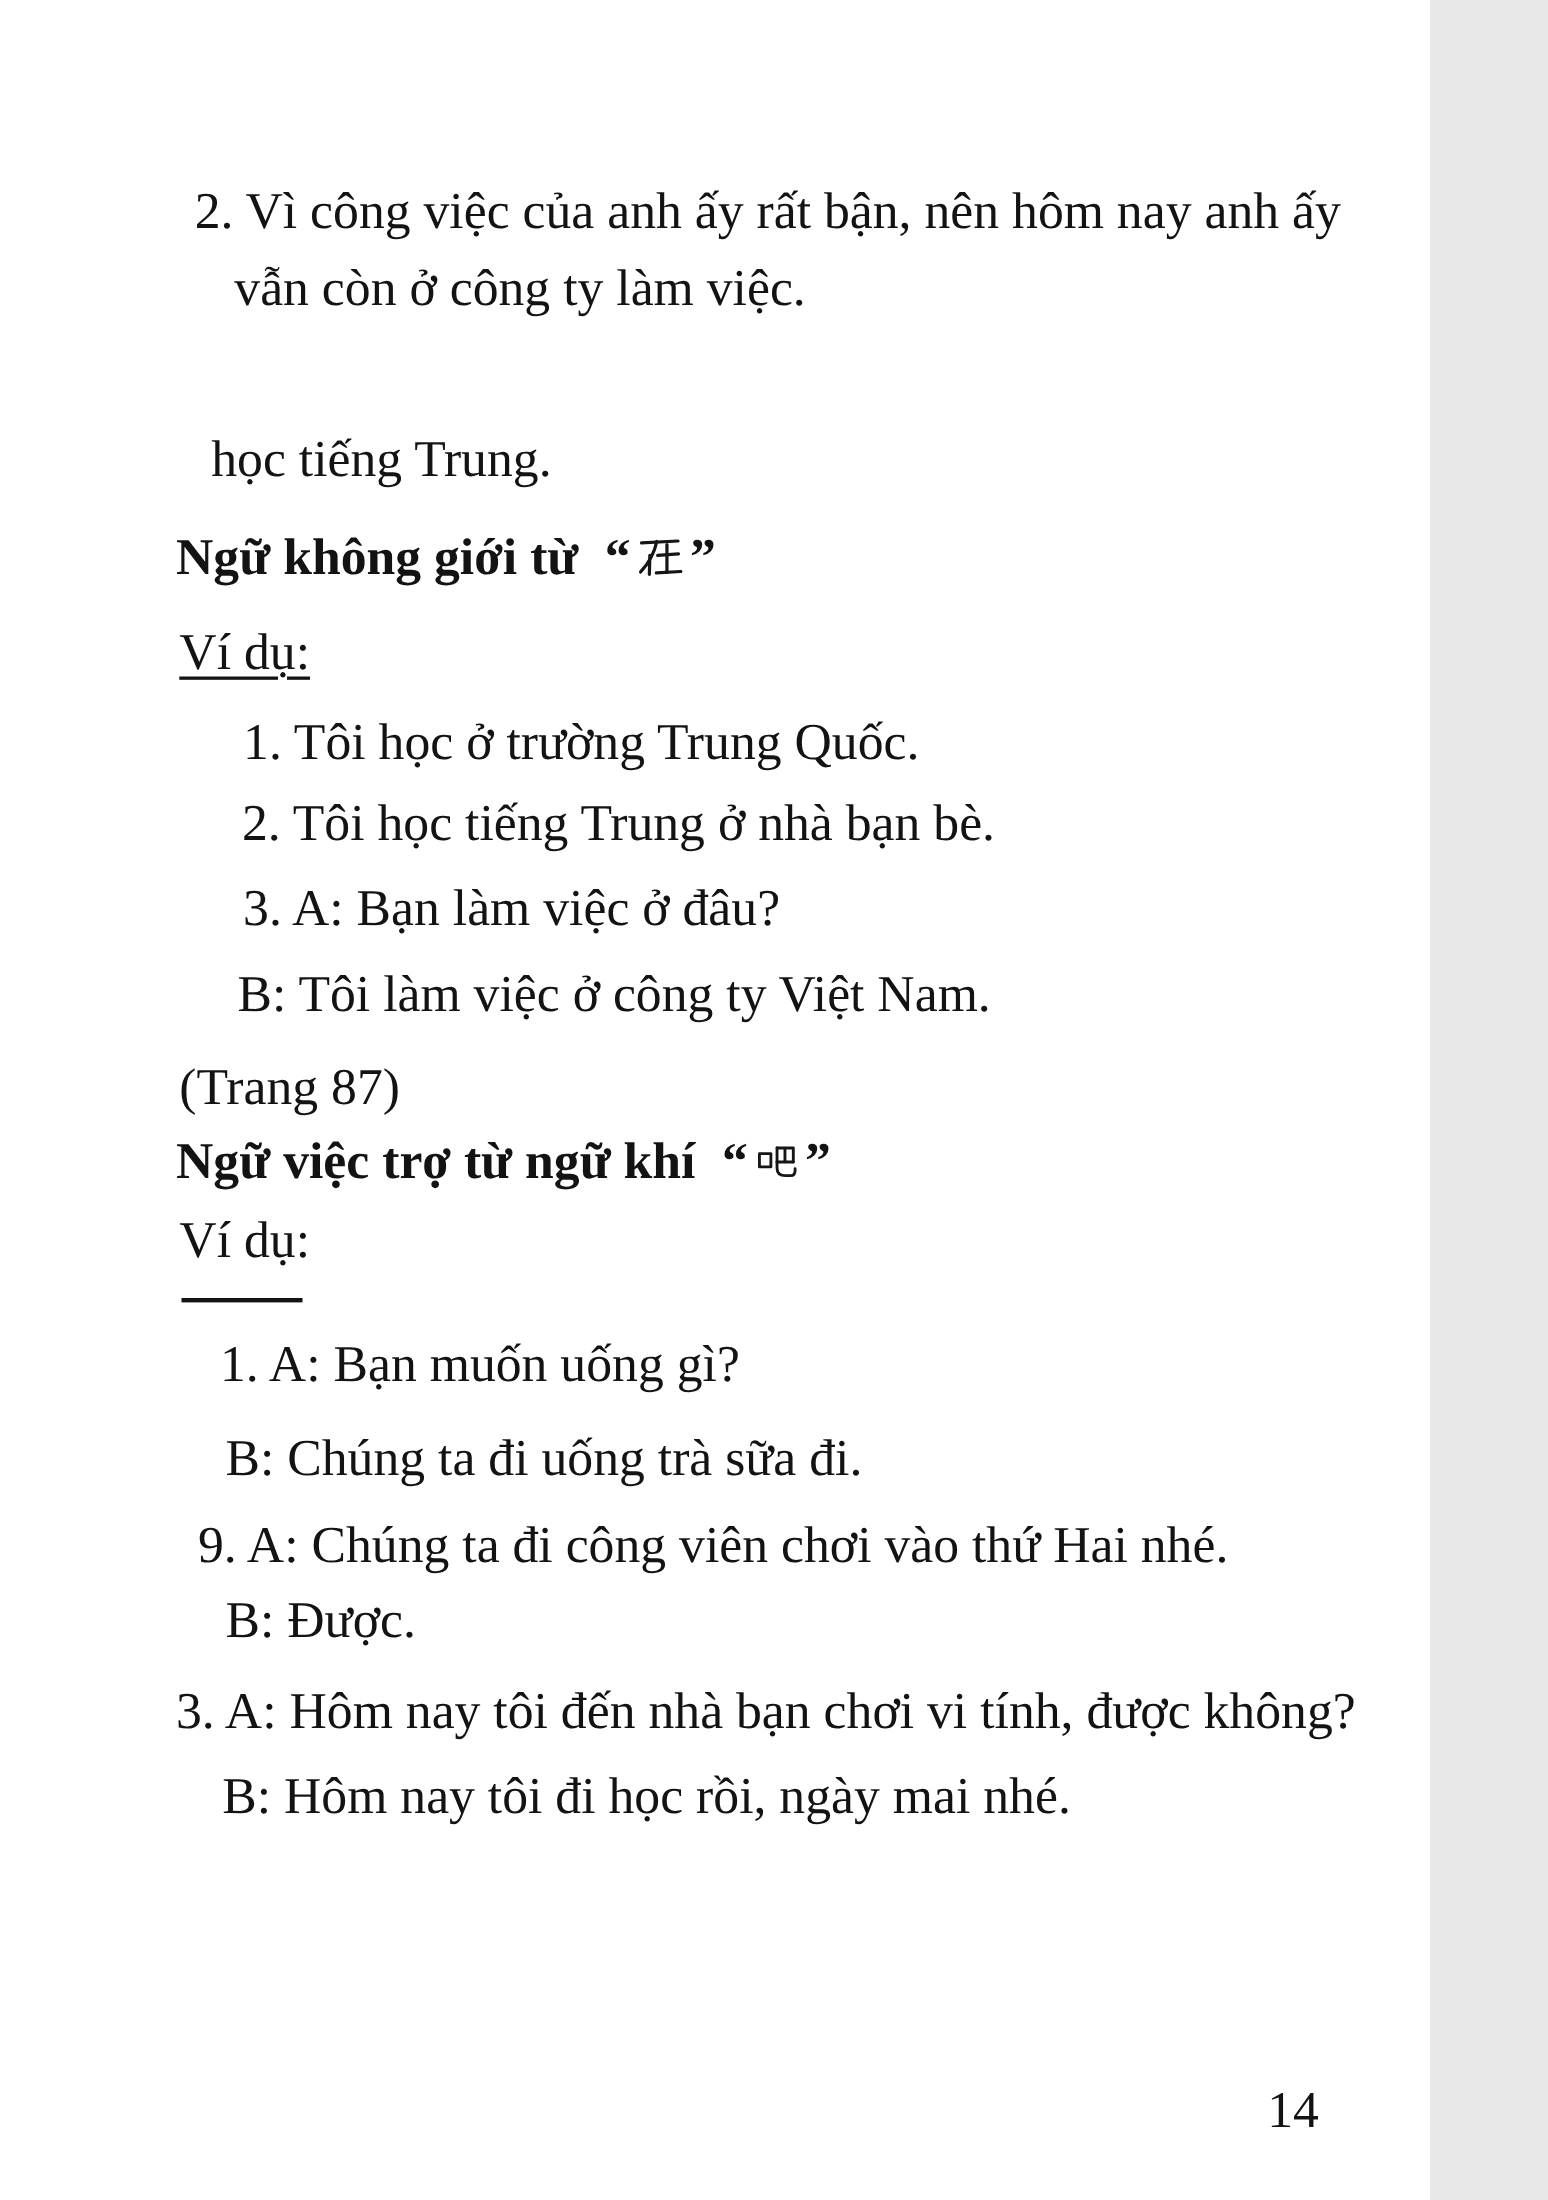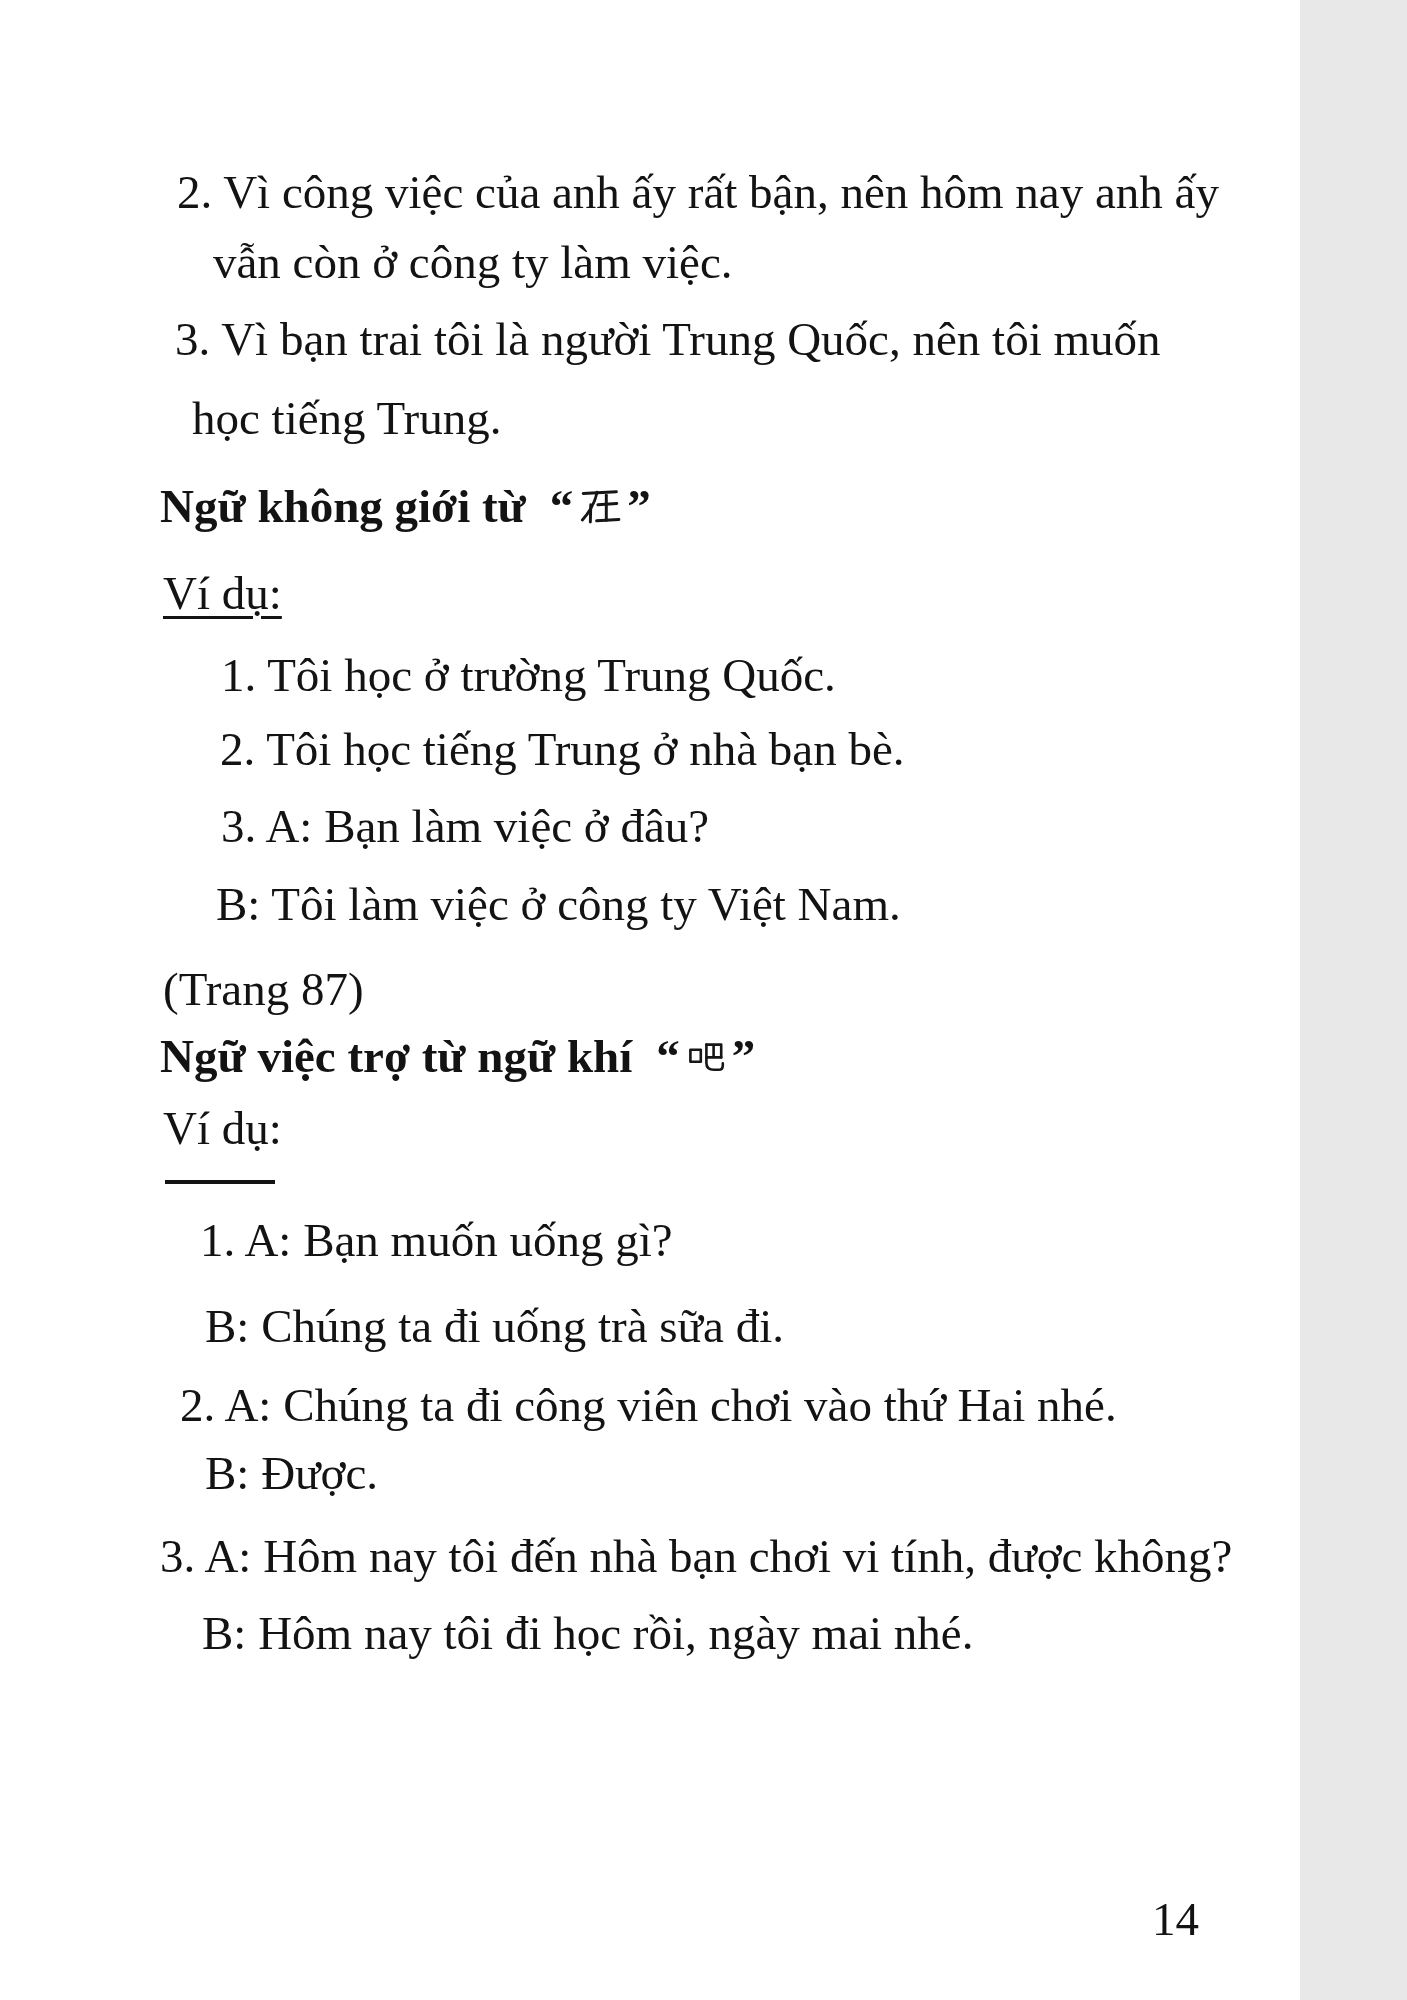--- a/index.html
+++ b/index.html
@@ -50,21 +50,20 @@
     background: #131313;
   }
 </style>
 </head>
 <body>
 
 <div class="page">
 
   <div class="line" style="left:177px; top:169px;">2. Vì công việc của anh ấy rất bận, nên hôm nay anh ấy</div>
   <div class="line" style="left:213px; top:239px;text-align:right;">vẫn còn ở công ty làm việc.</div>
-  <div class="line" style="left:175px; top:316px;">3. Vì bạn trai tôi là người Trung Quốc, nên tôi muốn</div>
   <div class="line" style="left:192px; top:395px;">học tiếng Trung.</div>
 
   <div class="line" style="left:160px; top:483px;">
     <span class="bold">Ngữ không giới từ</span><span class="hanzi-quote quote-open">“</span><svg class="hanzi-glyph" width="42" height="42" viewBox="0 0 100 100" aria-label="在">
         <path d="M10 25 L89 21" stroke-width="7"></path>
         <path d="M43 22 C39 42 28 66 8 88" stroke-width="7"></path>
         <path d="M28 52 L27 93" stroke-width="7"></path>
         <path d="M45 52 L90 49" stroke-width="7"></path>
         <path d="M65 29 L65 89" stroke-width="7"></path>
         <path d="M42 90 L95 87" stroke-width="7"></path>
@@ -90,20 +89,20 @@
         <path d="M51 57 V70 Q51 87 70 87 L82 87 Q92 87 92 76 V71" stroke-width="6.5"></path>
       </svg><span class="hanzi-quote quote-close">”</span>
   </div>
 
   <div class="line" style="left:163px; top:1105px;">Ví dụ:</div>
 
   <div class="rule" style="left:165px; top:1180px; width:110px; height:4px;"></div>
 
   <div class="line" style="left:200px; top:1217px;">1. A: Bạn muốn uống gì?</div>
   <div class="line" style="left:205px; top:1303px;">B: Chúng ta đi uống trà sữa đi.</div>
-  <div class="line" style="left:180px; top:1382px;">2. A: Chúng ta đi công viên chơi vào thứ Hai nhé.</div>
+  <div class="line" style="left:180px; top:1382px;">9. A: Chúng ta đi công viên chơi vào thứ Hai nhé.</div>
   <div class="line" style="left:205px; top:1450px;">B: Được.</div>
   <div class="line" style="left:160px; top:1533px;">3. A: Hôm nay tôi đến nhà bạn chơi vi tính, được không?</div>
   <div class="line" style="left:202px; top:1610px;text-align:right;">B: Hôm nay tôi đi học rồi, ngày mai nhé.</div>
 
   <div class="line" style="left:1152px; top:1896px;">14</div>
 
 </div>
 
 </body></html>

